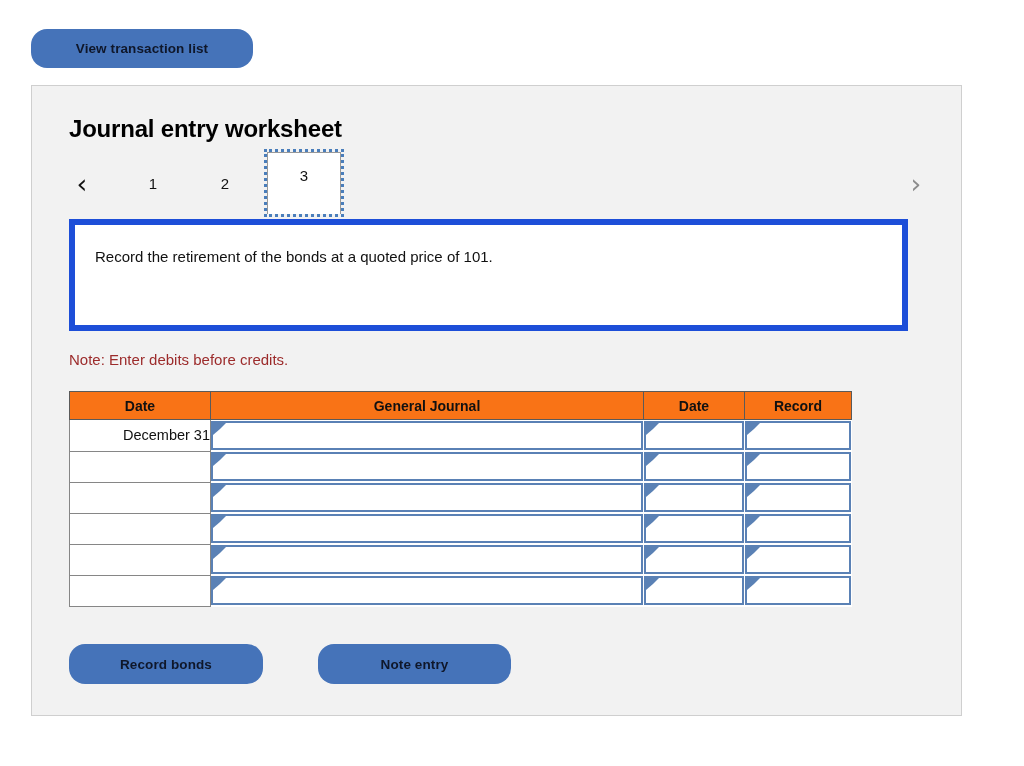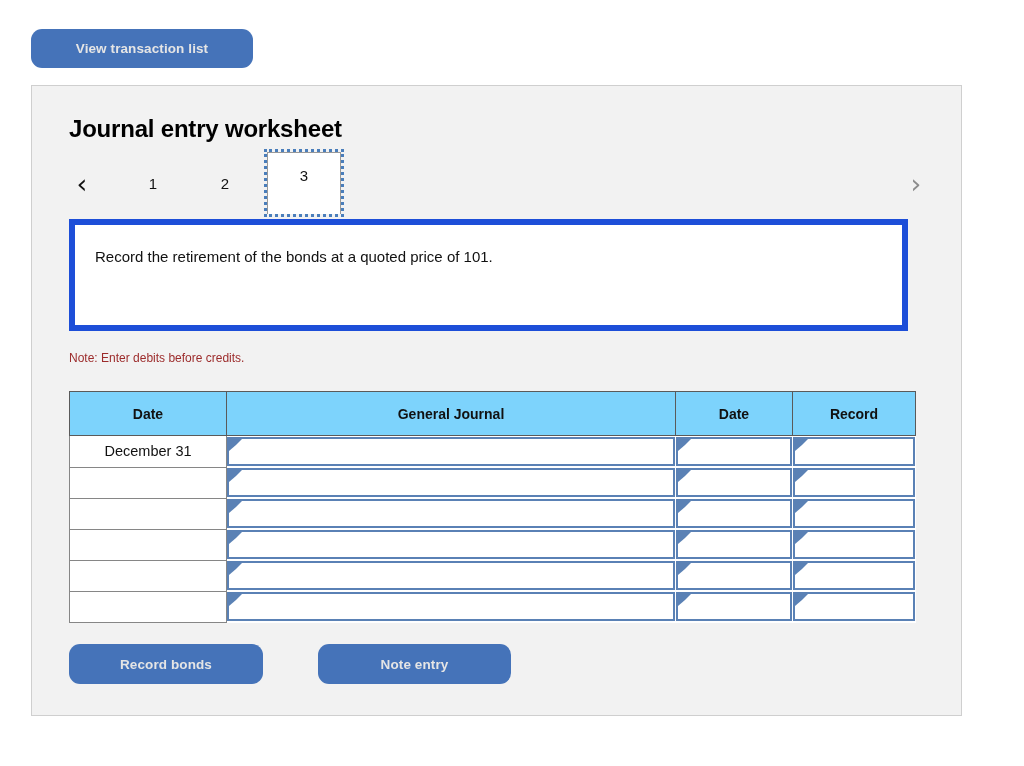--- a/index.html
+++ b/index.html
@@ -14,23 +14,23 @@
 
   .page {
     position: relative;
     width: 1024px;
     height: 766px;
   }
 
   
   .btn-blue {
     background: #4573b9;
-    color: #e5e5e5;
+    color: #0f172a;
     border: none;
-    border-radius: 11px;
+    border-radius: 16px;
     font-family: "Liberation Sans", sans-serif;
     font-weight: bold;
     font-size: 13.5px;
     letter-spacing: 0.1px;
     cursor: pointer;
     display: inline-flex;
     align-items: center;
     justify-content: center;
     box-sizing: border-box;
   }
@@ -140,61 +140,61 @@
     top: 22px;
     font-size: 15px;
     color: #111111;
     line-height: 1.3;
   }
 
   .note-text {
     position: absolute;
     left: 37px;
     top: 265px;
-    font-size: 12px;
+    font-size: 15px;
     color: #9c2b2b;
   }
 
   
   .jtable {
     position: absolute;
     left: 37px;
     top: 305px;
     border-collapse: collapse;
     table-layout: fixed;
     background: #ffffff;
   }
   .jtable th {
-    background: #7dd3fc;
+    background: #f97316;
     border: 1px solid #5a5a5a;
     font-size: 14px;
     font-weight: bold;
     color: #111111;
     height: 27px;
-    padding: 8px;
+    padding: 0;
     text-align: center;
   }
   .col-date   { width: 140px; }
   .col-gj     { width: 432px; }
   .col-debit  { width: 100px; }
   .col-credit { width: 106px; }
 
   .jtable td {
     padding: 0;
     height: 31px;
     box-sizing: border-box;
   }
 
   .cell-date {
     border-left: 1px solid #868686;
     border-right: 1px solid #868686;
     border-bottom: 1px solid #868686;
     font-size: 14.5px;
     color: #111111;
-    text-align: center;
+    text-align: right;
     padding-right: 8px;
     background: #ffffff;
     vertical-align: middle;
   }
   .row-first .cell-date { border-top: 1px solid #868686; }
 
   .cell-input {
     position: relative;
     background: #ffffff;
     padding: 0;

